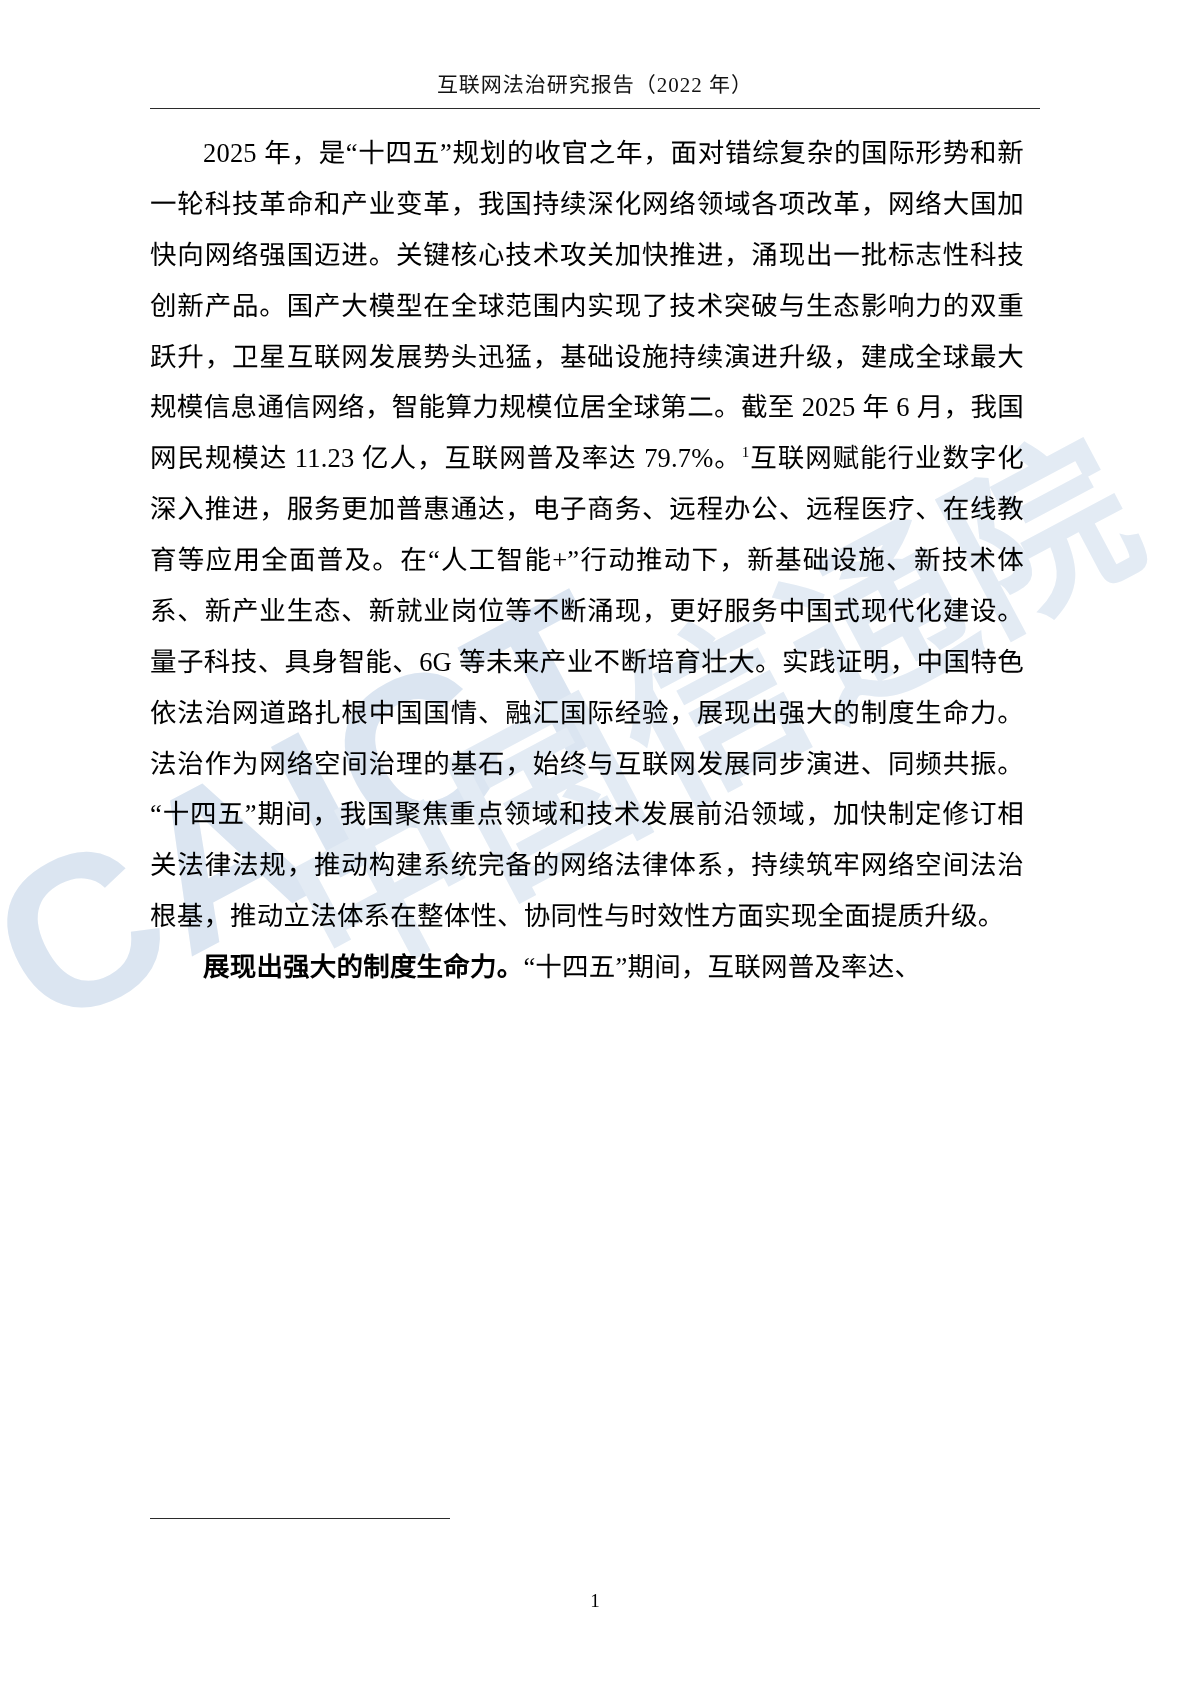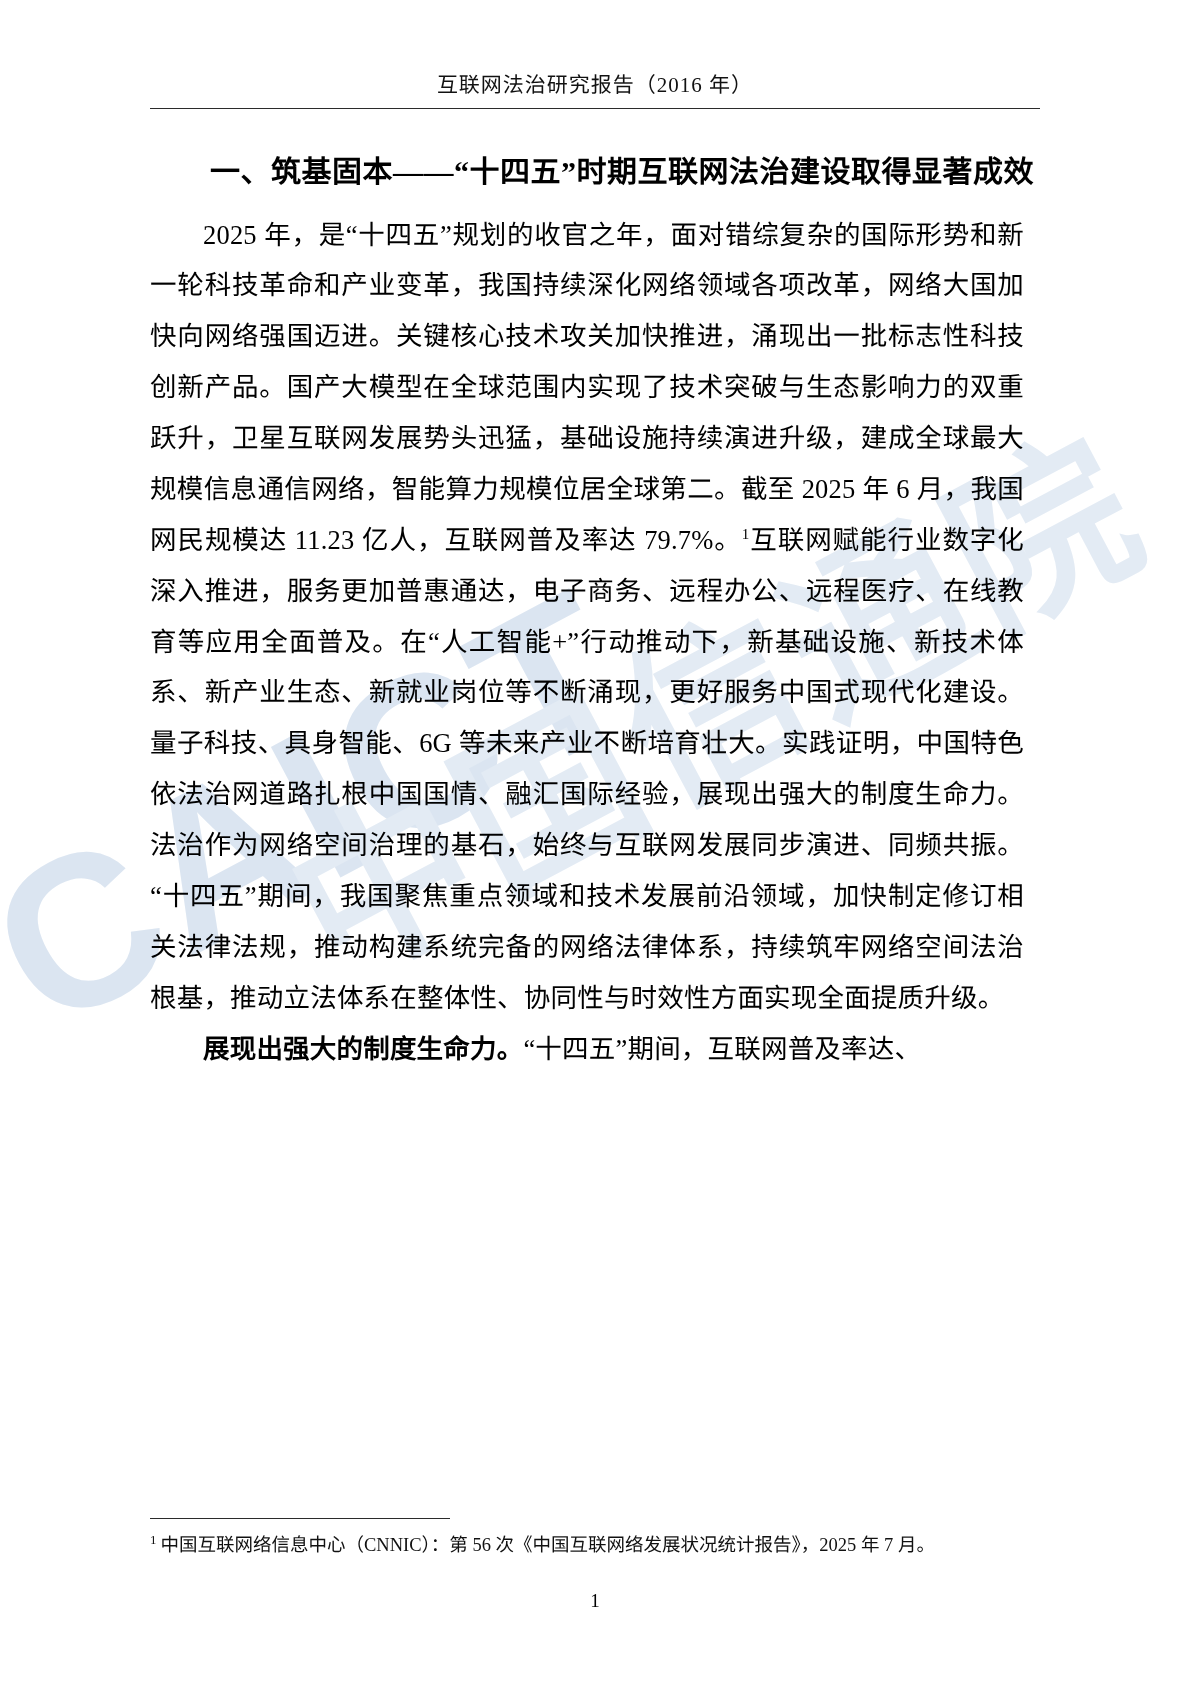--- a/index.html
+++ b/index.html
@@ -147,34 +147,32 @@
 <body>
 
 <div class="page">
 
   <div class="watermark">
     <div class="wm-text wm-cacti">CAICT</div>
     <div class="wm-text wm-cn">中国信通院</div>
   </div>
 
   <div class="header">
-    <div class="header-title">互联网法治研究报告（2016 年）</div>
+    <div class="header-title">互联网法治研究报告（2022 年）</div>
     <div class="header-rule"></div>
   </div>
 
   <div class="content">
 
-    <h1 class="sec-title">一、筑基固本——“十四五”时期互联网法治建设取得显著成效</h1>
 
     <p class="body-par"><span>2025 年，是“十四五”规划的收官之年，面对错综复杂的国际形势和新一轮科技革命和产业变革，我国持续深化网络领域各项改革，网络大国加快向网络强国迈进。关键核心技术攻关加快推进，涌现出一批标志性科技创新产品。国产大模型在全球范围内实现了技术突破与生态影响力的双重跃升，卫星互联网发展势头迅猛，基础设施持续演进升级，建成全球最大规模信息通信网络，智能算力规模位居全球第二。截至 2025 年 6 月，我国网民规模达 11.23 亿人，互联网普及率达 79.7%。</span><sup class="fn-mark">1</sup><span>互联网赋能行业数字化深入推进，服务更加普惠通达，电子商务、远程办公、远程医疗、在线教育等应用全面普及。在“人工智能+”行动推动下，新基础设施、新技术体系、新产业生态、新就业岗位等不断涌现，更好服务中国式现代化建设。量子科技、具身智能、6G 等未来产业不断培育壮大。实践证明，中国特色依法治网道路扎根中国国情、融汇国际经验，展现出强大的制度生命力。法治作为网络空间治理的基石，始终与互联网发展同步演进、同频共振。“十四五”期间，我国聚焦重点领域和技术发展前沿领域，加快制定修订相关法律法规，推动构建系统完备的网络法律体系，持续筑牢网络空间法治根基，推动立法体系在整体性、协同性与时效性方面实现全面提质升级。</span></p>
 
     <p class="body-par"><span class="bold">展现出强大的制度生命力。</span><span>“十四五”期间，互联网普及率达、</span></p>
 
   </div>
 
   <div class="footnote">
     <div class="footnote-rule"></div>
-    <div class="footnote-text"><sup>1</sup><span>中国互联网络信息中心（CNNIC）：第 56 次《中国互联网络发展状况统计报告》，2025 年 7 月。</span></div>
   </div>
 
   <div class="page-number">1</div>
 
 </div>
 
 </body></html>

